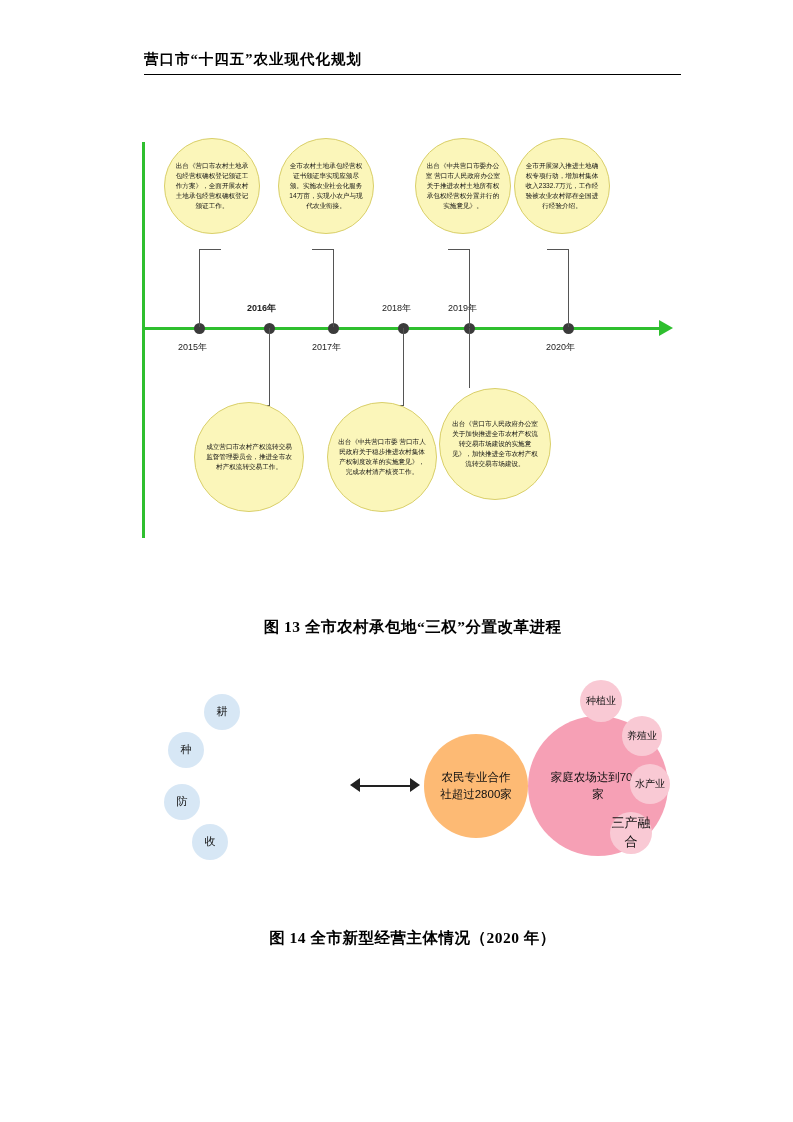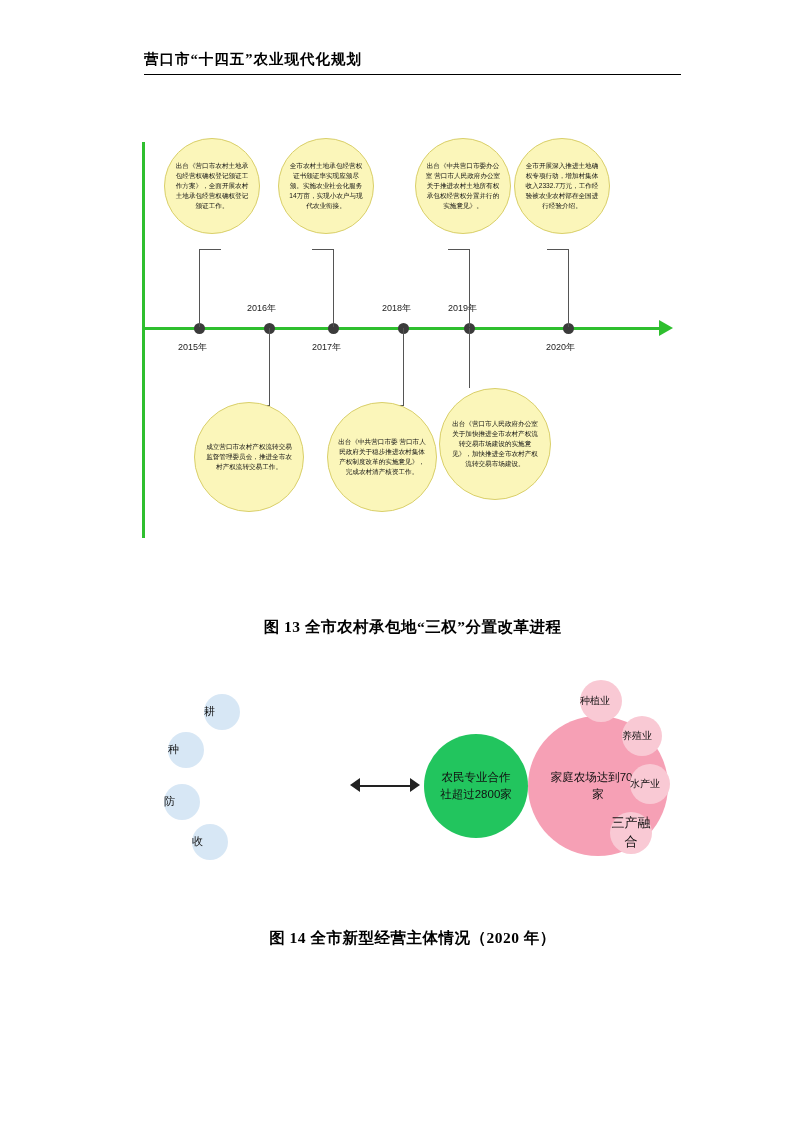--- a/index.html
+++ b/index.html
@@ -134,32 +134,33 @@
     left: 130px;
     top: 672px;
     width: 540px;
     height: 230px;
   }
   .circle {
     position: absolute;
     border-radius: 50%;
     display: flex;
     align-items: center;
+    justify-content: center;
     text-align: center;
     box-sizing: border-box;
   }
   .circle span {
     font-family: "Liberation Sans", sans-serif;
     color: #111;
     display: block;
     line-height: 1.45;
     word-break: break-all;
   }
   .c-blue { background: #53b0e5; }
-  .c-green { background: #22c55e; }
+  .c-green { background: #fdba74; }
   .c-pink { background: #f6a0b5; }
   .c-small-blue { background: #d7e7f5; }
   .c-small-pink { background: #f9c9d4; }
   .arrow-line {
     position: absolute;
     height: 2px;
     background: #222;
     top: 113px;
   }
   .arrow-head {
@@ -204,21 +205,21 @@
     <div class="tl-arrow"></div>
 
     <div class="tl-node" style="left:78px;"></div>
     <div class="tl-node" style="left:148px;"></div>
     <div class="tl-node" style="left:212px;"></div>
     <div class="tl-node" style="left:282px;"></div>
     <div class="tl-node" style="left:348px;"></div>
     <div class="tl-node" style="left:447px;"></div>
 
     <div class="tl-year" style="left:62px;  top:221px;">2015年</div>
-    <div class="tl-year" style="left:131px; top:182px;">2016年</div>
+    <div class="tl-year" style="left:131px; top:182px;font-weight:bold;">2016年</div>
     <div class="tl-year" style="left:196px; top:221px;">2017年</div>
     <div class="tl-year" style="left:266px; top:182px;">2018年</div>
     <div class="tl-year" style="left:332px; top:182px;">2019年</div>
     <div class="tl-year" style="left:430px; top:221px;">2020年</div>
 
     <div class="tl-stem" style="left:83px;  top:129px; width:1.4px; height:78px;"></div>
     <div class="tl-stem" style="left:83px;  top:129px; width:22px;  height:1.4px;"></div>
     <div class="tl-stem" style="left:217px; top:129px; width:1.4px; height:78px;"></div>
     <div class="tl-stem" style="left:196px; top:129px; width:22px;  height:1.4px;"></div>
     <div class="tl-stem" style="left:353px; top:129px; width:1.4px; height:78px;"></div>

